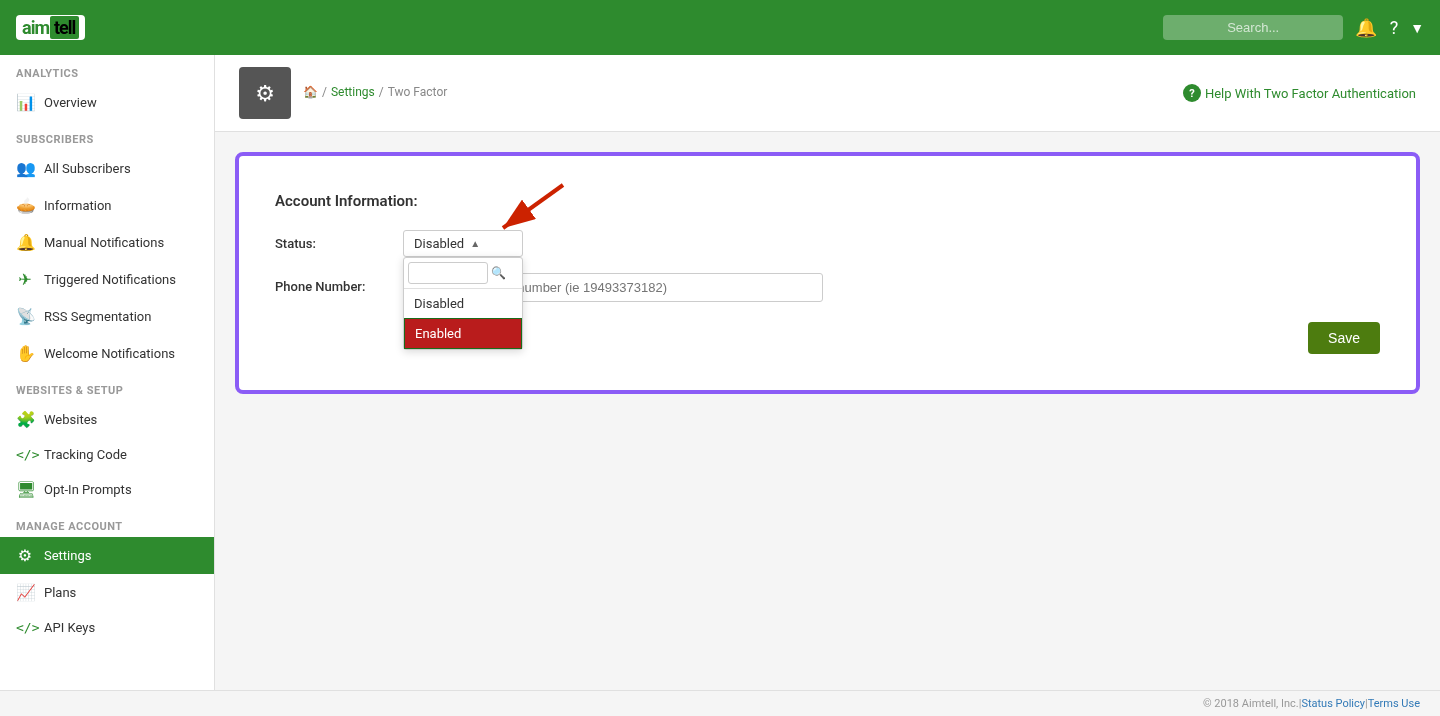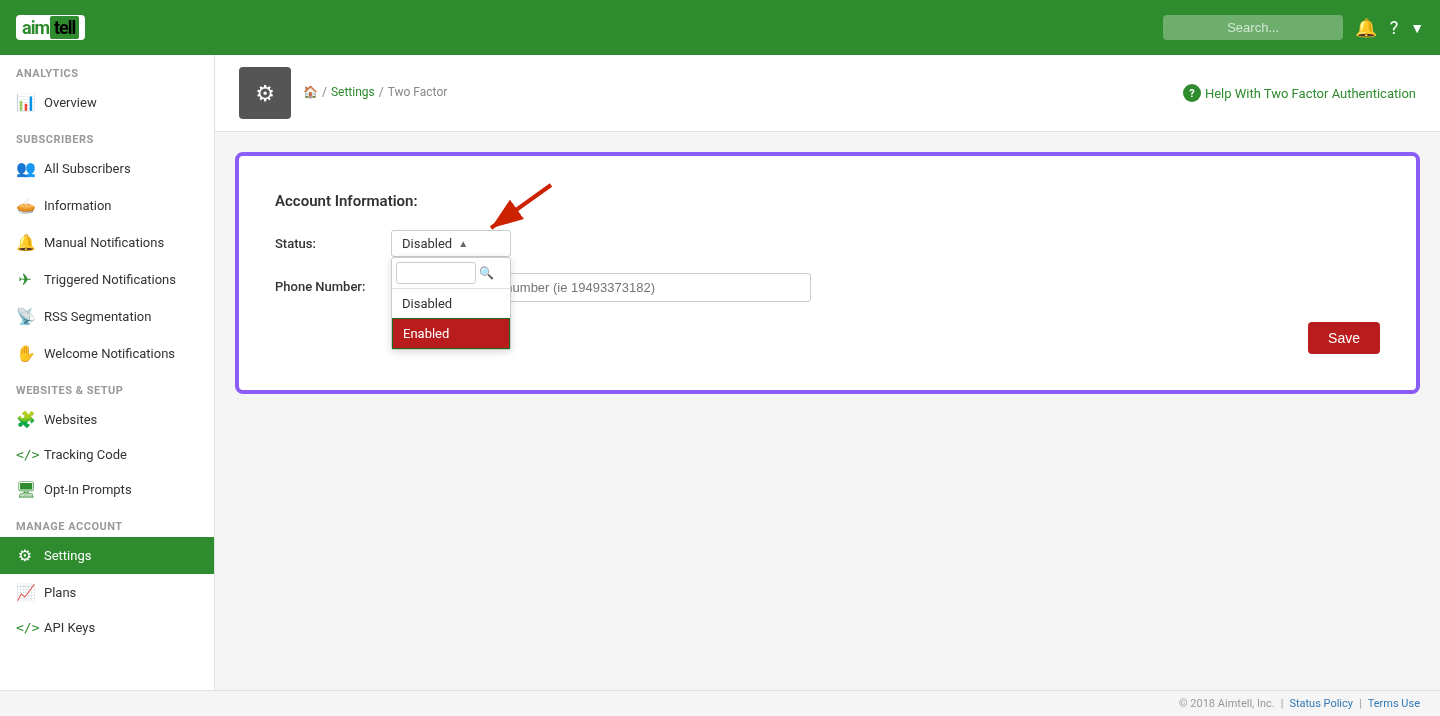--- a/index.html
+++ b/index.html
@@ -86,21 +86,21 @@
     .help-link { color: #2e8b2e; font-size: 13px; display: flex; align-items: center; gap: 4px; text-decoration: none; }
 
     
     .card {
       background: white; margin: 20px; border-radius: 8px; border: 4px solid #8b5cf6;
       padding: 36px;
     }
     .card-title { font-size: 15px; font-weight: 600; margin-bottom: 20px; }
 
     
-    .form-row { display: flex; align-items: flex-start; gap: 16px; margin-bottom: 16px; }
+    .form-row { display: flex; align-items: flex-start; gap: 28px; margin-bottom: 16px; }
     .form-label { width: 100px; font-size: 13px; padding-top: 6px; font-weight: 500; }
 
     
     .dropdown-container { position: relative; display: inline-block; }
     .dropdown-trigger {
       border: 1px solid #ccc; border-radius: 3px; padding: 5px 10px; background: white;
       cursor: pointer; display: flex; align-items: center; gap: 6px; min-width: 120px;
       font-size: 13px;
     }
     .dropdown-arrow { font-size: 10px; color: #666; }
@@ -123,29 +123,29 @@
 
     
     .phone-input {
       border: 1px solid #ccc; border-radius: 3px; padding: 6px 10px; font-size: 13px;
       color: #999; width: 420px;
     }
 
     
     .save-btn-row { display: flex; justify-content: flex-end; margin-top: 20px; }
     .save-btn {
-      background: #b91c1c; color: white; border: none; border-radius: 4px;
+      background: #4d7c0f; color: white; border: none; border-radius: 4px;
       padding: 8px 20px; font-size: 14px; cursor: pointer;
     }
 
     
     .footer {
       background: #f5f5f5; border-top: 1px solid #e0e0e0;
       padding: 6px 20px; font-size: 11px; color: #999;
-      display: flex; justify-content: flex-end; gap: 6px;
+      display: flex; justify-content: flex-end; 
       flex-shrink: 0;
     }
     .footer a { color: #337ab7; text-decoration: none; }
 
     
     .red-arrow-svg {
       position: absolute;
       top: -50px;
       left: 50px;
       pointer-events: none;

